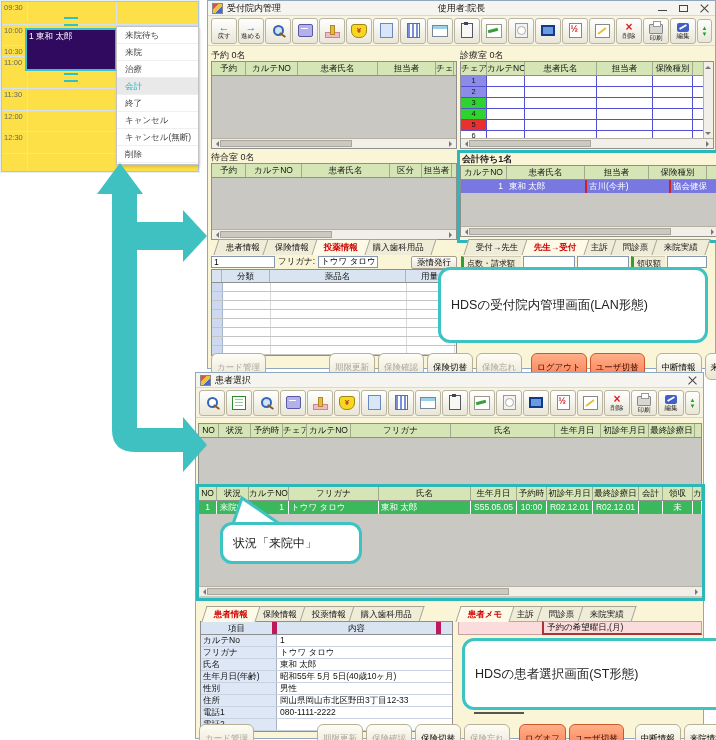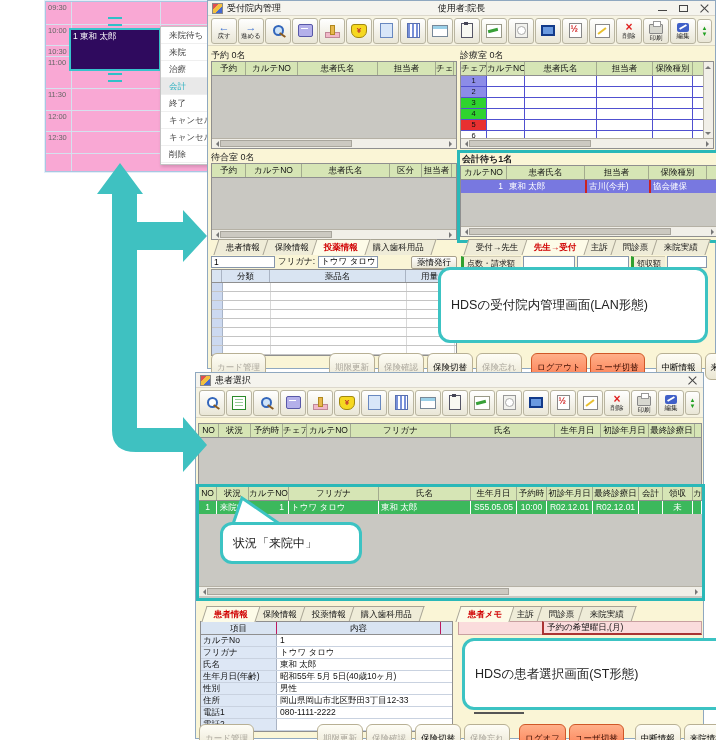--- a/index.html
+++ b/index.html
@@ -2,22 +2,22 @@
 <html><head>
 <meta charset="utf-8">
 <style>
   html,body{margin:0;padding:0;}
   body{width:716px;height:740px;position:relative;background:#ffffff;
        font-family:"Liberation Sans","DejaVu Sans",sans-serif;color:#111;
        -webkit-font-smoothing:antialiased;overflow:hidden;}
   #page{position:absolute;inset:0;}
 
   
-  #calendar{position:absolute;left:1px;top:1px;width:196px;height:169px;background:#f9a8d4;
-            border:1px solid #a9c7e2;box-shadow:0 0 0 1px #e3eef8;margin-left:44px;}
+  #calendar{position:absolute;left:1px;top:1px;width:196px;height:169px;background:#fde047;
+            border:1px solid #a9c7e2;box-shadow:0 0 0 1px #e3eef8;}
   #cal-grid{position:absolute;inset:0;}
   .cal-row{position:absolute;left:0;right:0;height:21px;border-top:1px solid #d5e1ee;}
   .cal-row:first-child{border-top:none;}
   .cal-time{position:absolute;left:2px;top:1px;font-size:7.5px;color:#666;}
   #cal-vline{position:absolute;left:25px;top:0;bottom:0;width:1px;background:#d5e1ee;}
   #cal-vline2{position:absolute;left:114px;top:0;height:24px;width:1px;background:#d5e1ee;}
   .appointment{position:absolute;left:23px;top:26px;width:92px;height:43px;
                background:#2f0a5e;border:2px solid #38c4cc;box-sizing:border-box;
                color:#fff;font-size:8.5px;padding:1px 2px;white-space:nowrap;overflow:hidden;}
   .handle{position:absolute;left:62px;width:14px;height:5px;
@@ -167,21 +167,21 @@
       white-space:nowrap;cursor:pointer;}
   .bb.disabled{color:#a9a59b;}
   .bb.orange{background:linear-gradient(#ffb08a,#fc7d52);border-color:#d05828;color:#3a0c00;}
   .bbar .bb:nth-child(1){margin-right:60px;}
   .bbar .bb:nth-child(5){margin-right:6px;}
   .bbar .bb:nth-child(7){margin-right:8px;}
 
   
   #info-tbl{border:1px solid #8f8f8f;background:#fff;}
   #info-tbl .thead{background:#d9e4f2;height:12px;}
-  #info-tbl .th{line-height:12px;border-right:1px solid #be185d;}
+  #info-tbl .th{line-height:12px;border-right:5px solid #be185d;}
   .info-row{display:flex;height:11px;border-bottom:1px solid #c9d2e0;background:#fff;}
   .info-item{width:76px;flex:0 0 auto;background:#dde7f5;border-right:1px solid #aab4c4;
              font-size:8.5px;line-height:11px;padding-left:2px;box-sizing:border-box;white-space:nowrap;overflow:hidden;}
   .info-val{flex:1;font-size:8.5px;line-height:11px;padding-left:3px;white-space:nowrap;overflow:hidden;}
   .memo-strip{position:absolute;display:flex;height:14px;}
   .memo-cell-a{width:84px;background:#fadcdc;border:1px solid #c8a0a0;border-right:none;box-sizing:border-box;}
   .memo-cell-b{width:160px;background:#fadcdc;border:1px solid #c8a0a0;border-left:2px solid #aa3333;
                border-bottom:2px solid #aa3333;font-size:8.5px;line-height:11px;padding-left:3px;
                box-sizing:border-box;white-space:nowrap;overflow:hidden;}
 
@@ -433,21 +433,21 @@
       <div class="tbl" style="border-color:#8f8f8f">
         <div class="thead" id="h-kaikei">
             <span class="th" style="width: 46px;">カルテNO</span>
             <span class="th" style="width: 78px;">患者氏名</span>
             <span class="th" style="width: 64px;">担当者</span>
             <span class="th" style="width: 58px;">保険種別</span>
           </div>
         <div class="sel-row" id="r-kaikei">
             <span class="rc" style="width: 46px;">1</span>
             <span class="rc" style="width: 78px;">東和 太郎</span>
-            <span class="rc" style="width: 64px;">古川(今井)</span>
+            <span class="rc" style="width: 84px;">古川(今井)</span>
             <span class="rc" style="width: 58px;">協会健保</span>
           </div>
         <div class="tbody-empty" style="height:33px"></div>
         <div class="scrollh">
           <i class="sa sa-l"></i>
           <span class="thumb" style="left:8px;width:200px"></span>
           <i class="sa sa-r"></i>
         </div>
       </div>
     </div>

